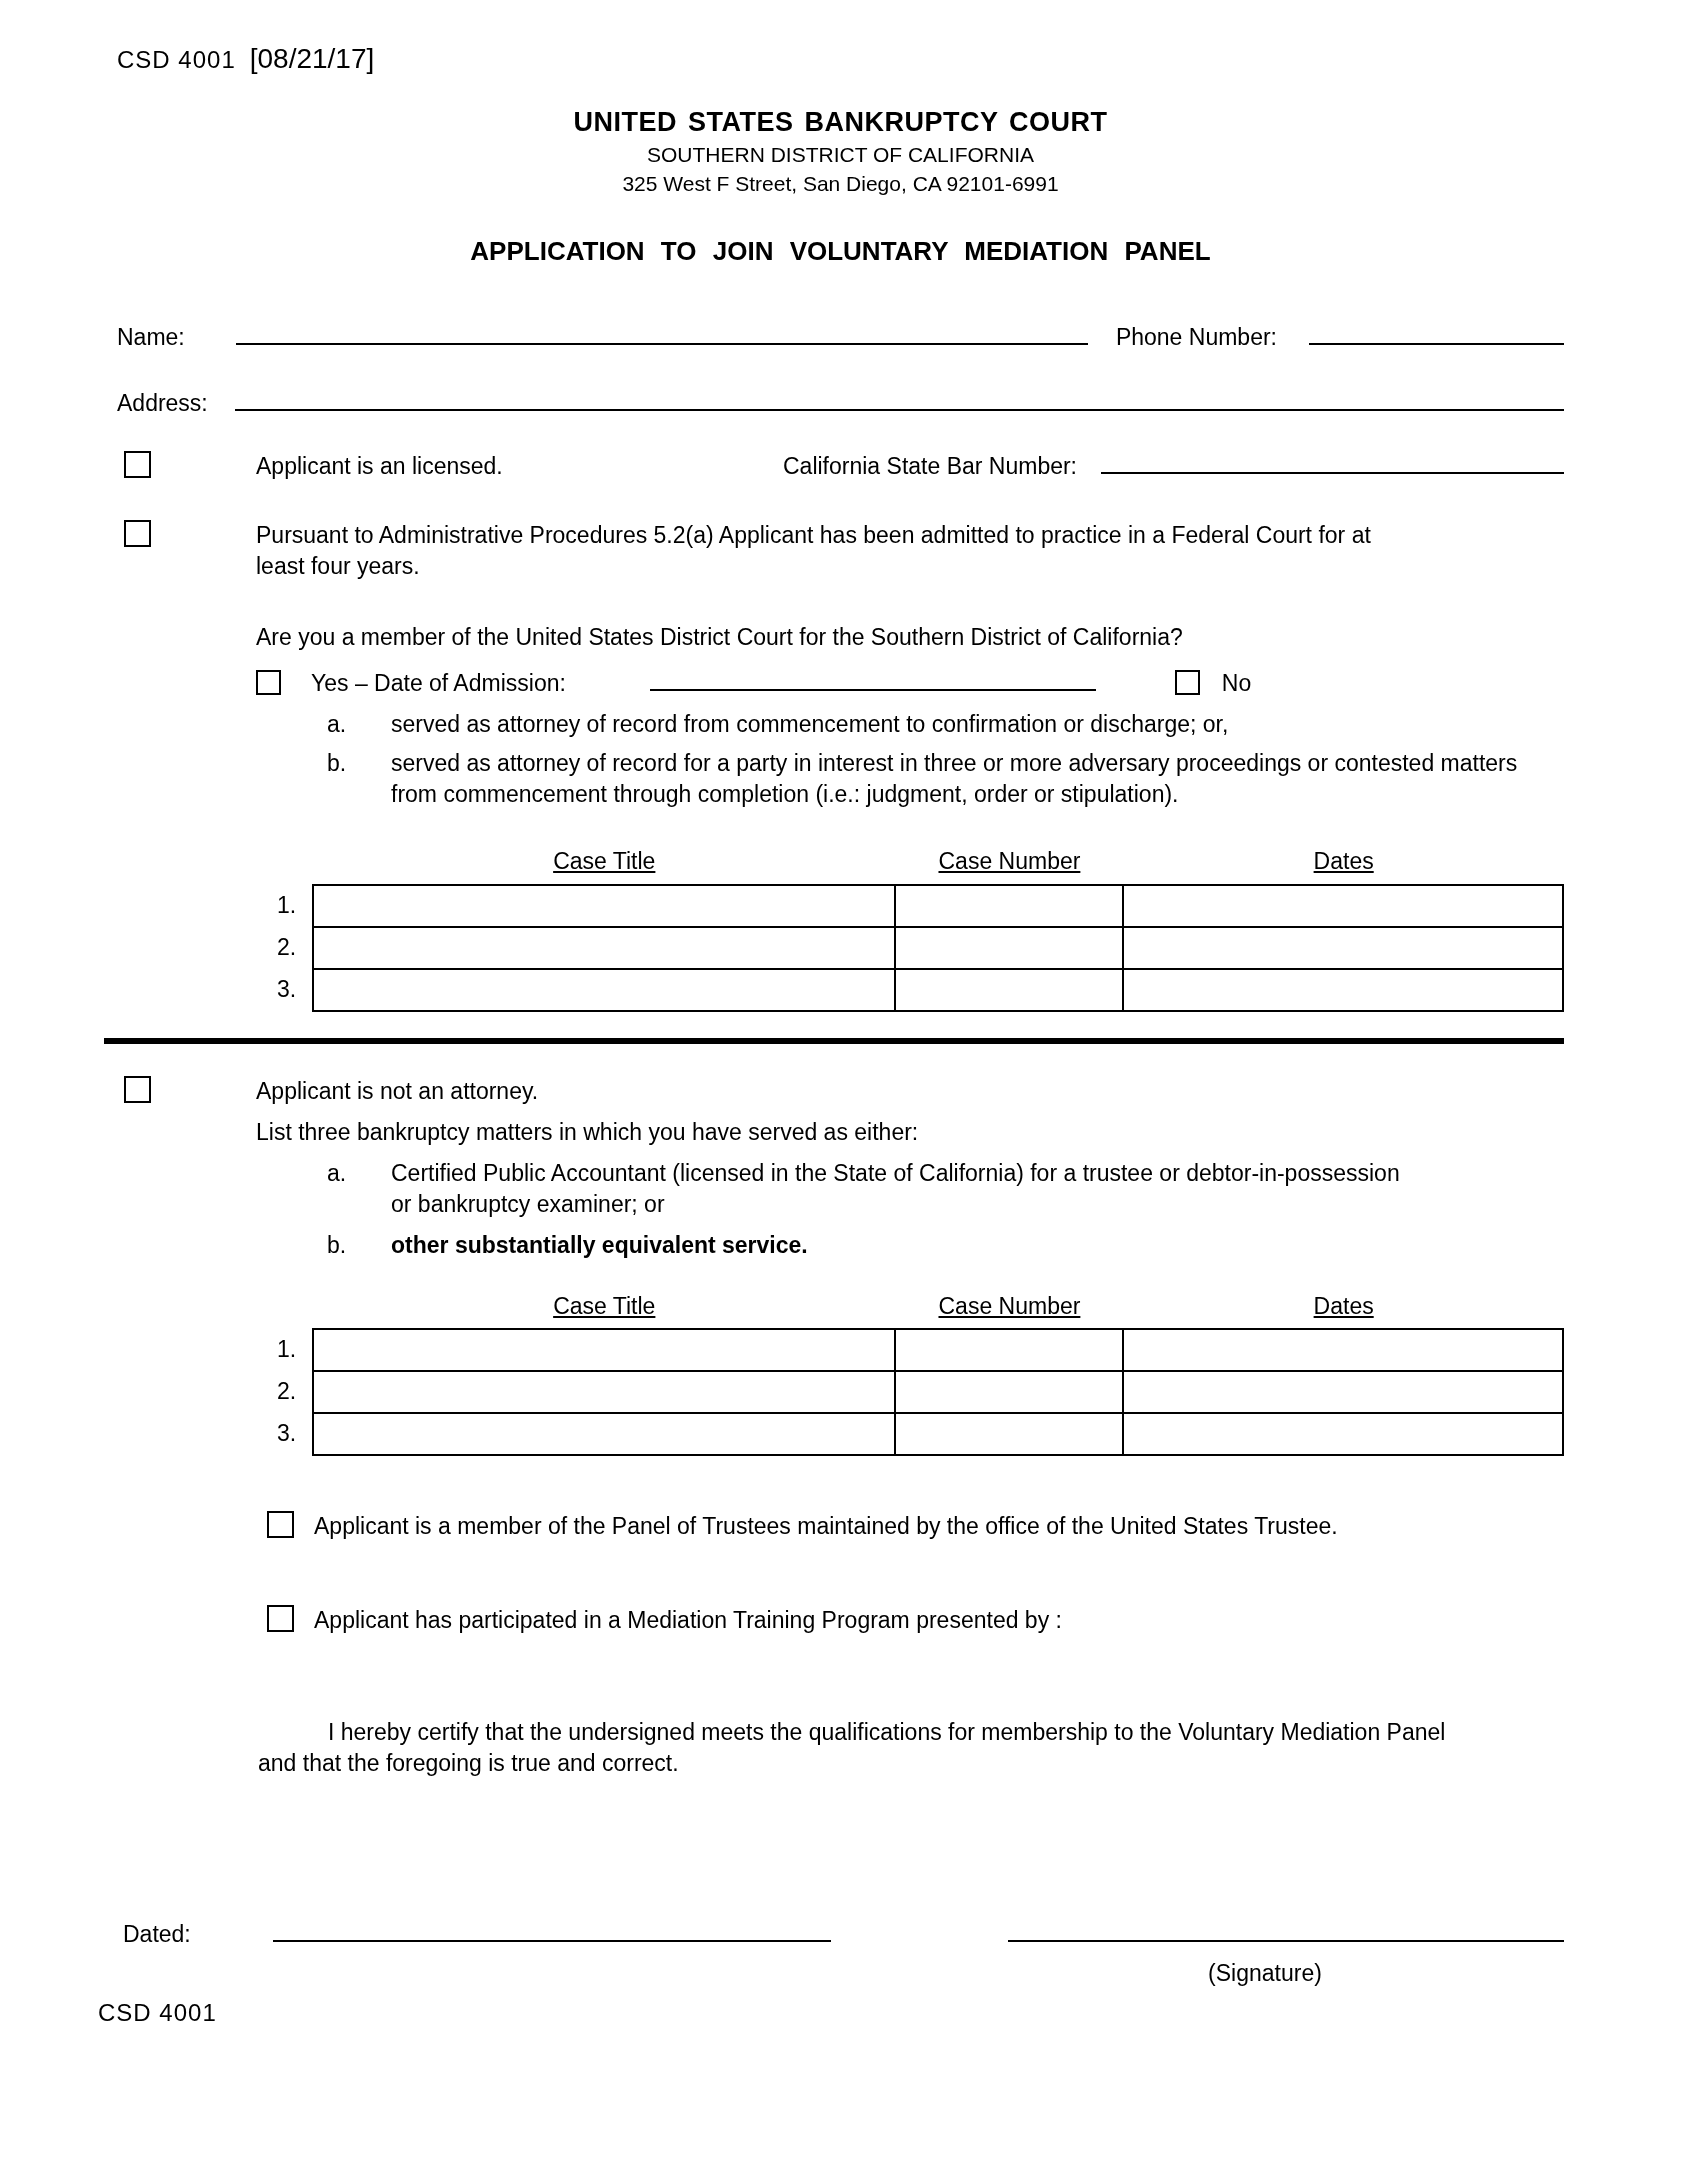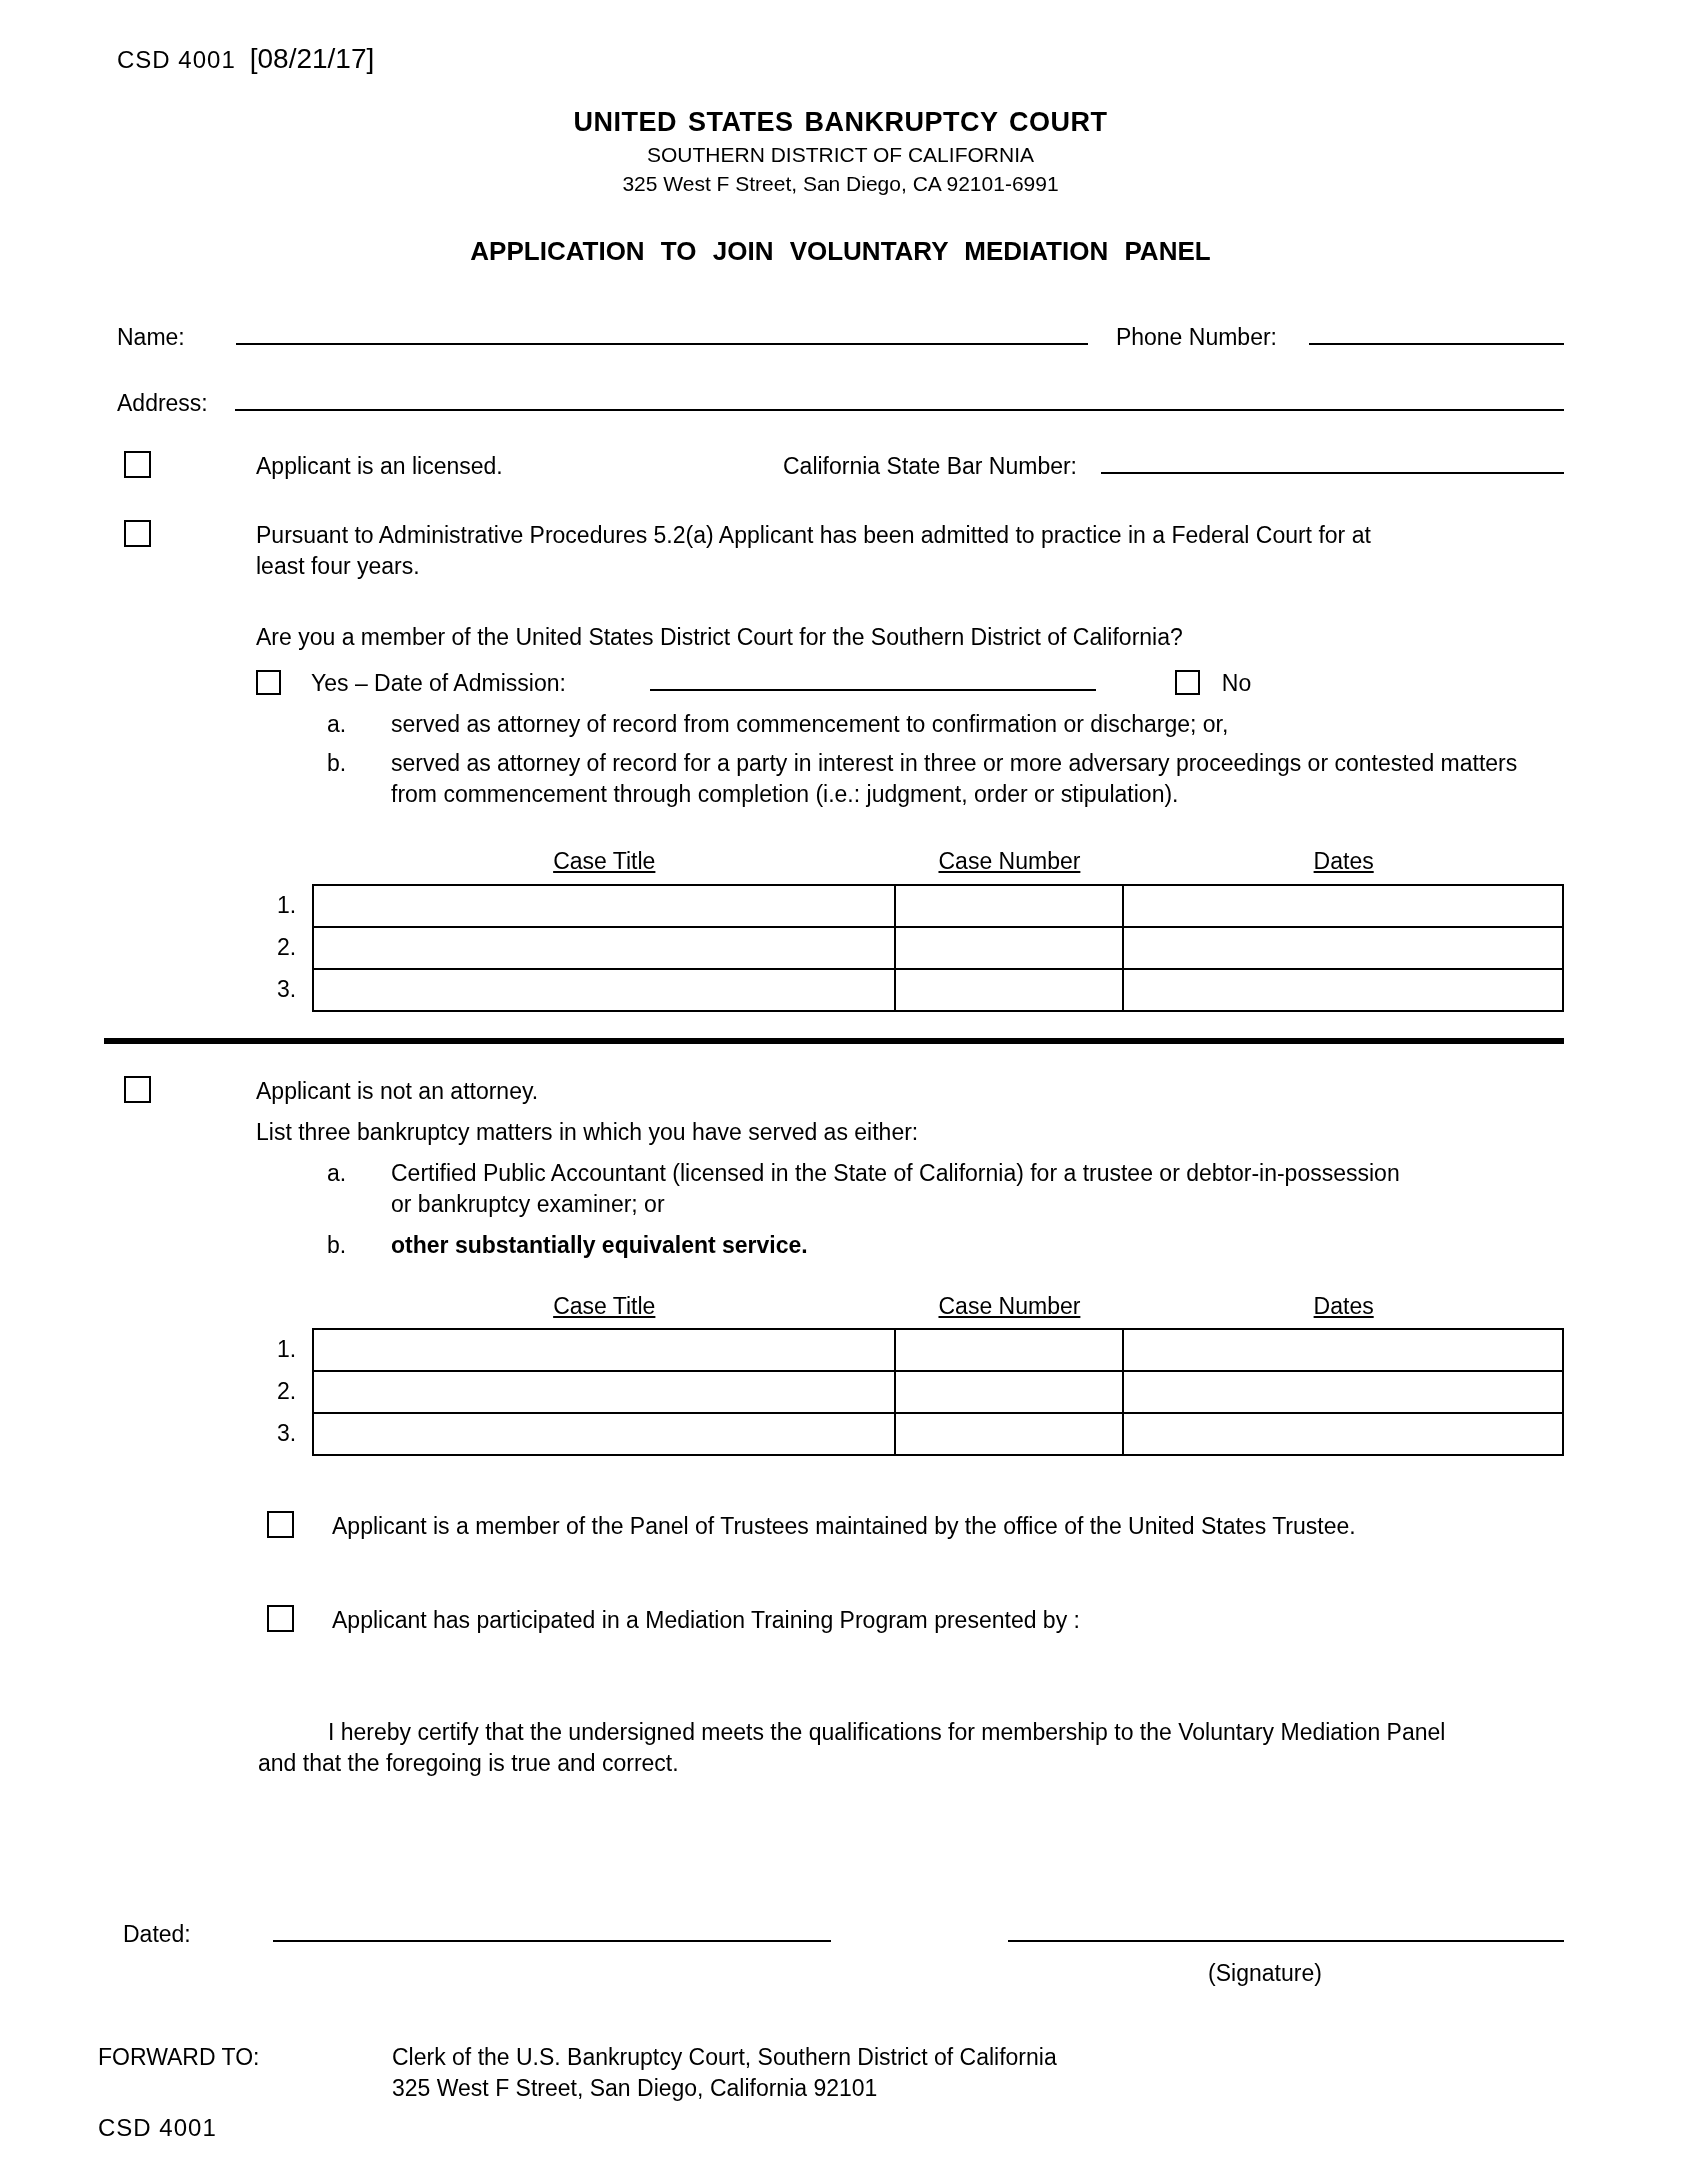--- a/index.html
+++ b/index.html
@@ -61,21 +61,21 @@
   table.cases td.rownum { border: none; width: 40px; padding: 0 4px 0 4px; }
   td.c-title { width: 583px; }
   td.c-num { width: 228px; }
   td.c-dates { width: 441px; }
 
   .thick-divider { height: 6px; background: #000; width: 1460px; margin-left: -13px; margin-top: 26px; }
 
   .trustee-row { margin-top: 51px; }
   .training-row { margin-top: 59px; }
   .cb-indent { margin-left: 150px; }
-  .cb-indent-text { margin-left: 38px; }
+  .cb-indent-text { margin-left: 20px; }
 
   .certify { margin-left: 141px; margin-top: 81px; text-indent: 70px; width: 1198px; }
 
   .dated-row { margin-top: 137px; gap: 40px; }
   .sig-caption { margin-left: 852px; width: 592px; text-align: center; margin-top: 8px; }
 
   .forward-row { display: flex; align-items: baseline; margin-left: -19px; margin-top: 53px; }
   .forward-label { width: 294px; flex: none; }
   .footer-id { margin-left: -19px; margin-top: 8px; font-size: 24px; letter-spacing: 1px; }
 </style>
@@ -227,24 +227,17 @@
 
   <div class="certify">I hereby certify that the undersigned meets the qualifications for membership to the Voluntary Mediation Panel and that the foregoing is true and correct.</div>
 
   <div class="row dated-row">
     <span style="margin-left:6px;">Dated:</span>
     <span class="fill-line" style="width:594px; margin-left:42px;"></span>
     <span class="fill-line" style="width:592px; margin-left:137px;"></span>
   </div>
   <div class="sig-caption">(Signature)</div>
 
-  <div class="forward-row">
-    <span class="forward-label">FORWARD TO:</span>
-    <span>
-      <span style="display:block;">Clerk of the U.S. Bankruptcy Court, Southern District of California</span>
-      <span style="display:block;">325 West F Street, San Diego, California 92101</span>
-    </span>
-  </div>
 
   <div class="footer-id">CSD 4001</div>
 
 </div>
 
 
 </body></html>

